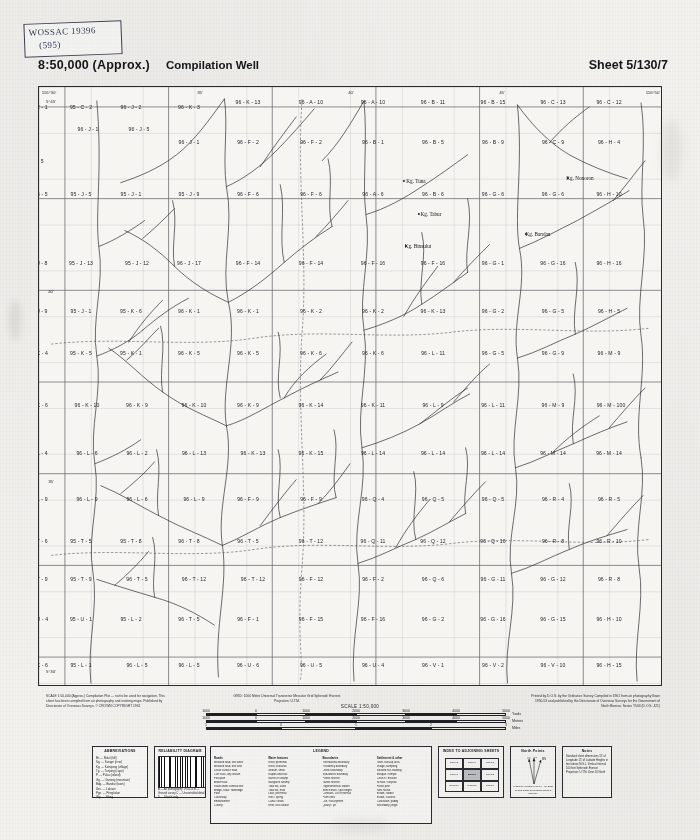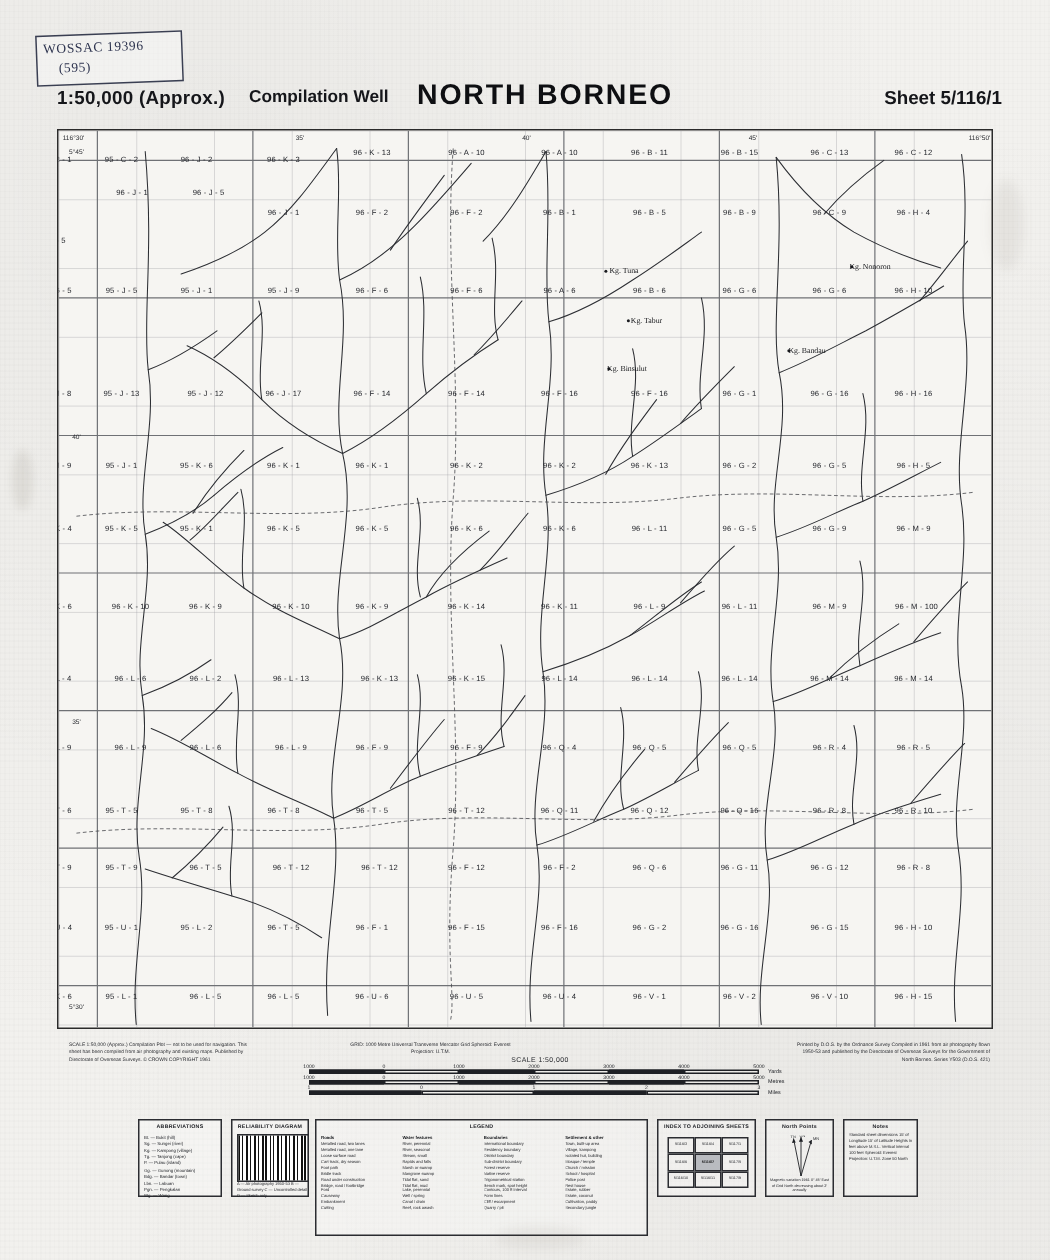--- a/index.html
+++ b/index.html
@@ -347,24 +347,23 @@
 <body>
 
 <div id="sheet">
 
   <div id="archive-stamp">
     <div class="line l1">WOSSAC 19396</div>
     <div class="line l2">(595)</div>
   </div>
 
   <div id="header">
-    <div class="hdr-scale">1:50,000 (Approx.)</div>
+    <div class="hdr-scale">8:50,000 (Approx.)</div>
     <div class="hdr-compilation">Compilation Well</div>
-    <div class="hdr-title">NORTH BORNEO</div>
-    <div class="hdr-sheet">Sheet 5/116/1</div>
+    <div class="hdr-sheet">Sheet 5/130/7</div>
   </div>
 
   <div id="map-frame">
     <div id="map-inner">
 
       <svg class="grid-svg" viewBox="0 0 624 600" preserveAspectRatio="none">
         <defs>
           <pattern id="fine" width="52" height="46" patternUnits="userSpaceOnUse">
             <path d="M52 0 L0 0 0 46" fill="none" stroke="#9a9b9f" stroke-width="0.45"></path>
           </pattern>

